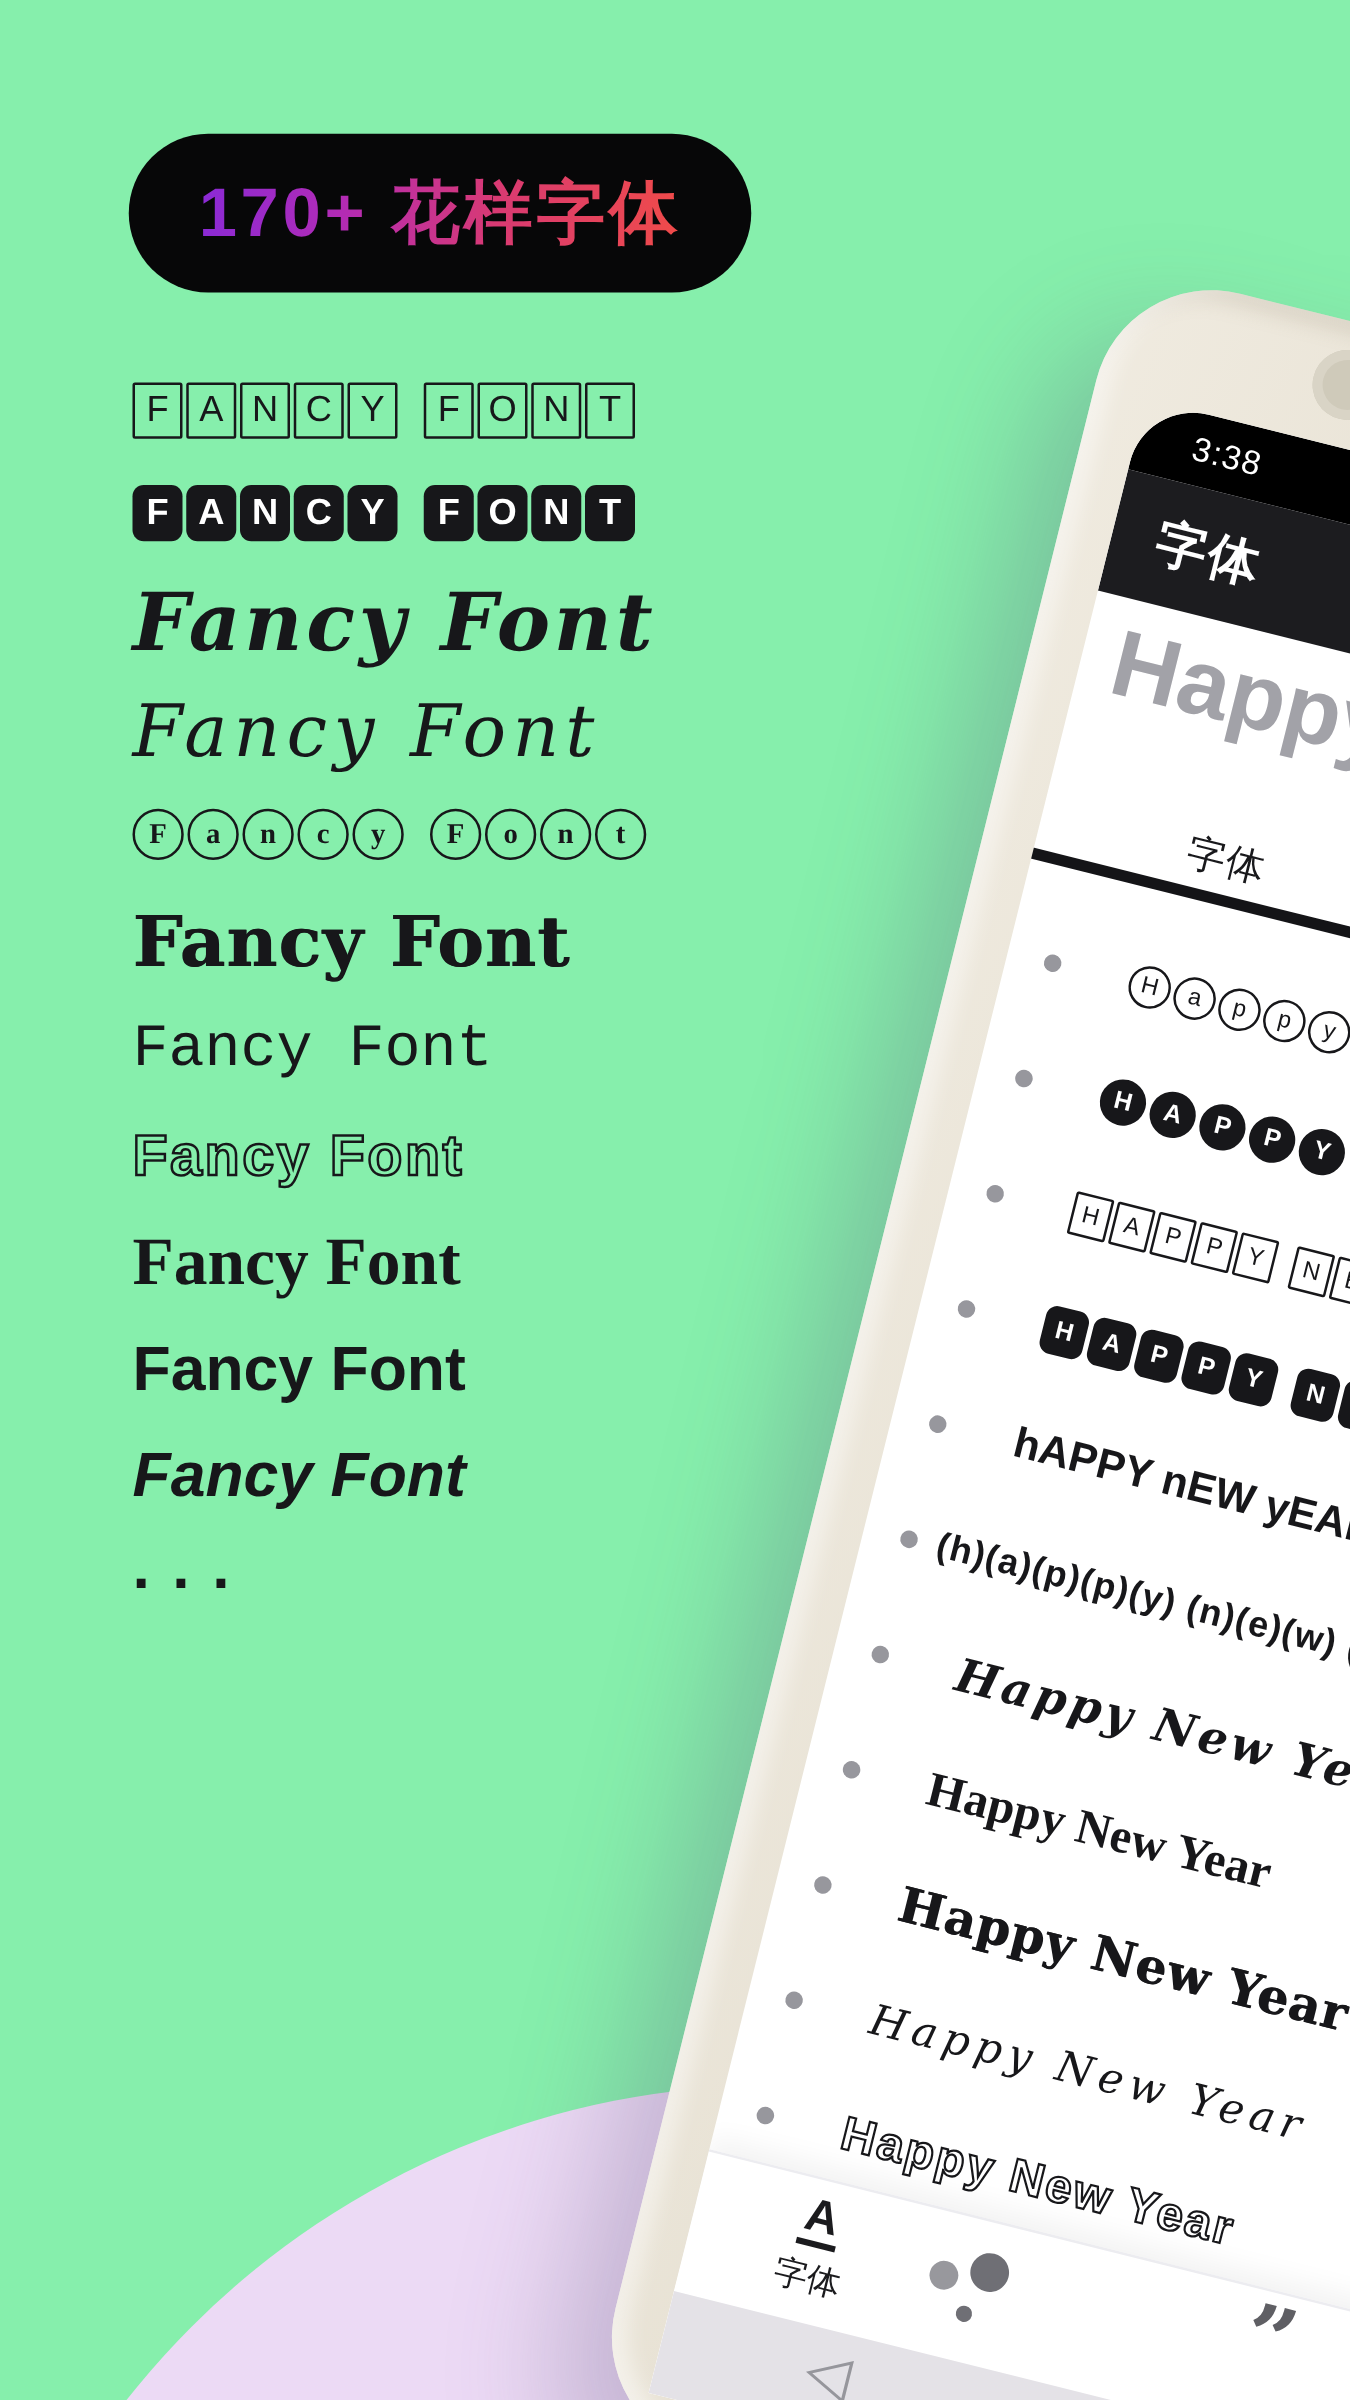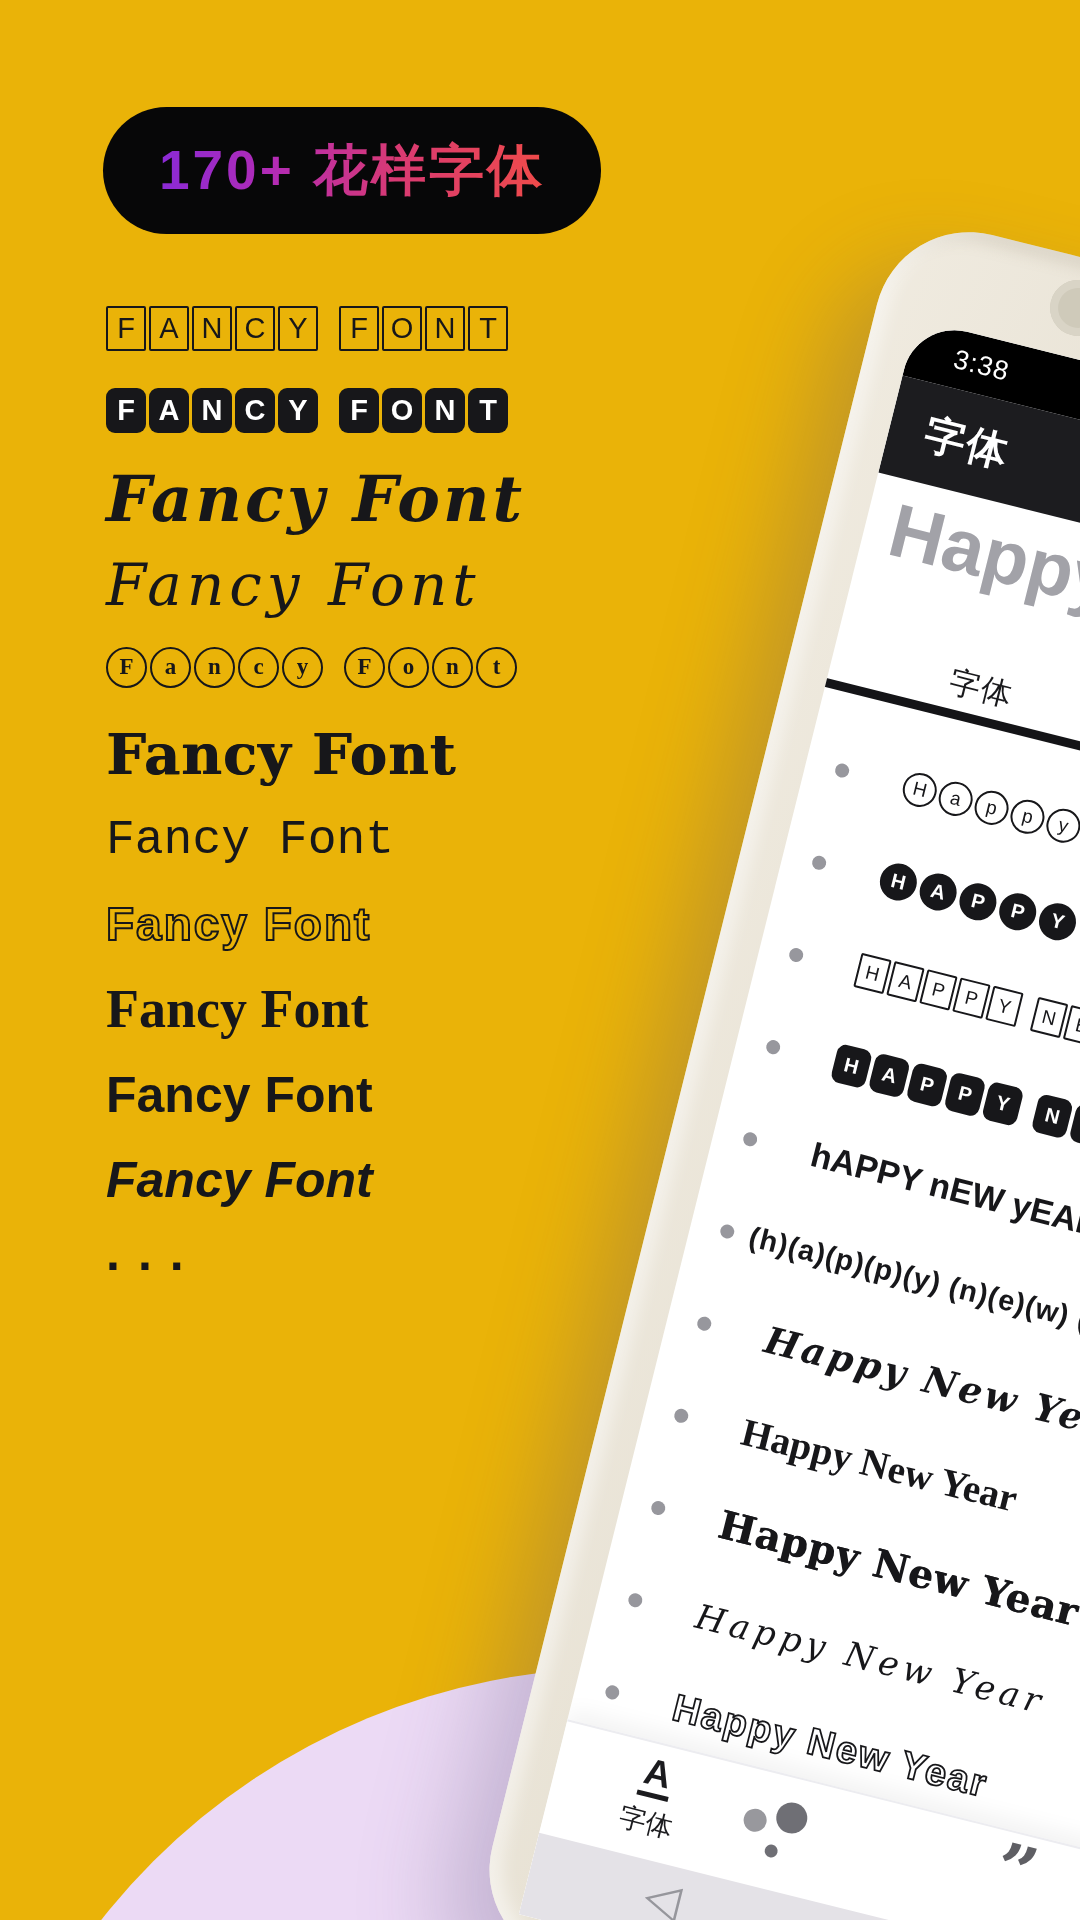--- a/index.html
+++ b/index.html
@@ -1,16 +1,16 @@
 <!DOCTYPE html>
 <html><head>
 <meta charset="utf-8">
 <style>
   html,body{margin:0;padding:0;background:#f4f5fa;}
-  .canvas{position:relative;width:1080px;height:1920px;background:#eab308;overflow:hidden;
+  .canvas{position:relative;width:1080px;height:1920px;background:#86efac;overflow:hidden;
           font-family:"Liberation Sans",sans-serif;color:#17171a;}
 
   
   .lavender{position:absolute;left:-40px;top:1668px;width:1320px;height:1320px;border-radius:50%;
             background:#ecdaf5;}
 
   
   .badge{position:absolute;left:103px;top:107px;width:498px;height:127px;border-radius:64px;
          background:#070708;display:flex;align-items:center;justify-content:center;}
   .badge-text{font-size:55px;font-weight:bold;letter-spacing:3px;color:#d6336f;

